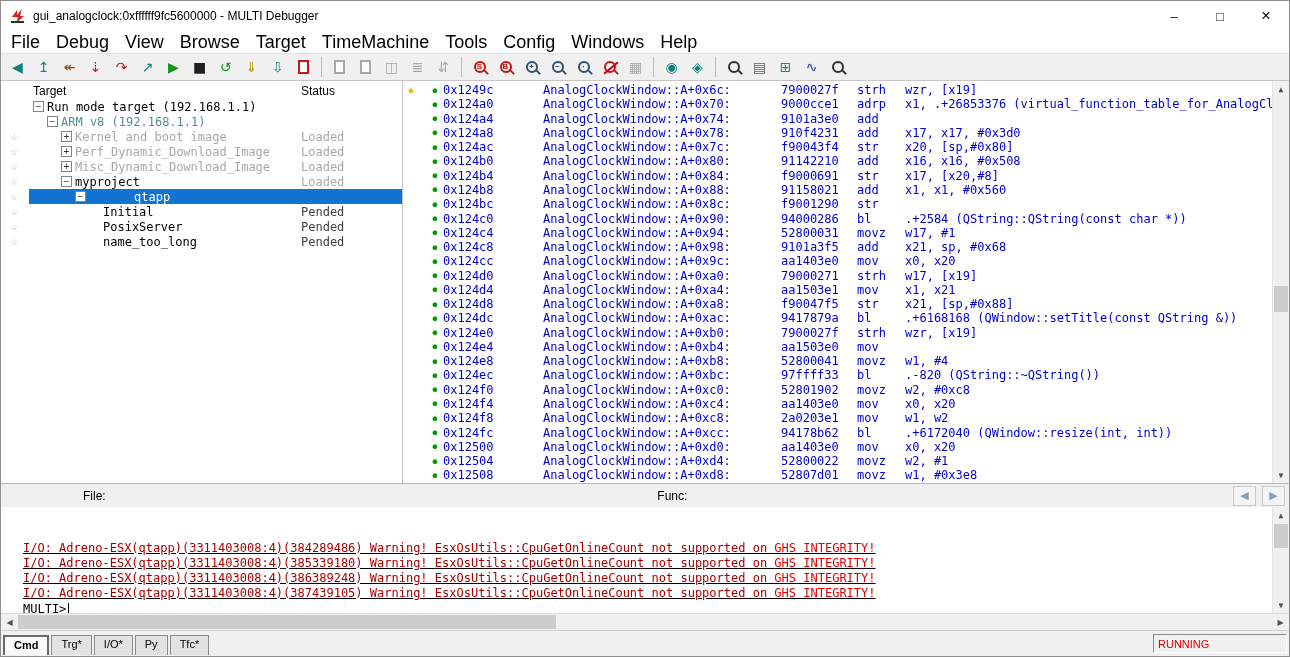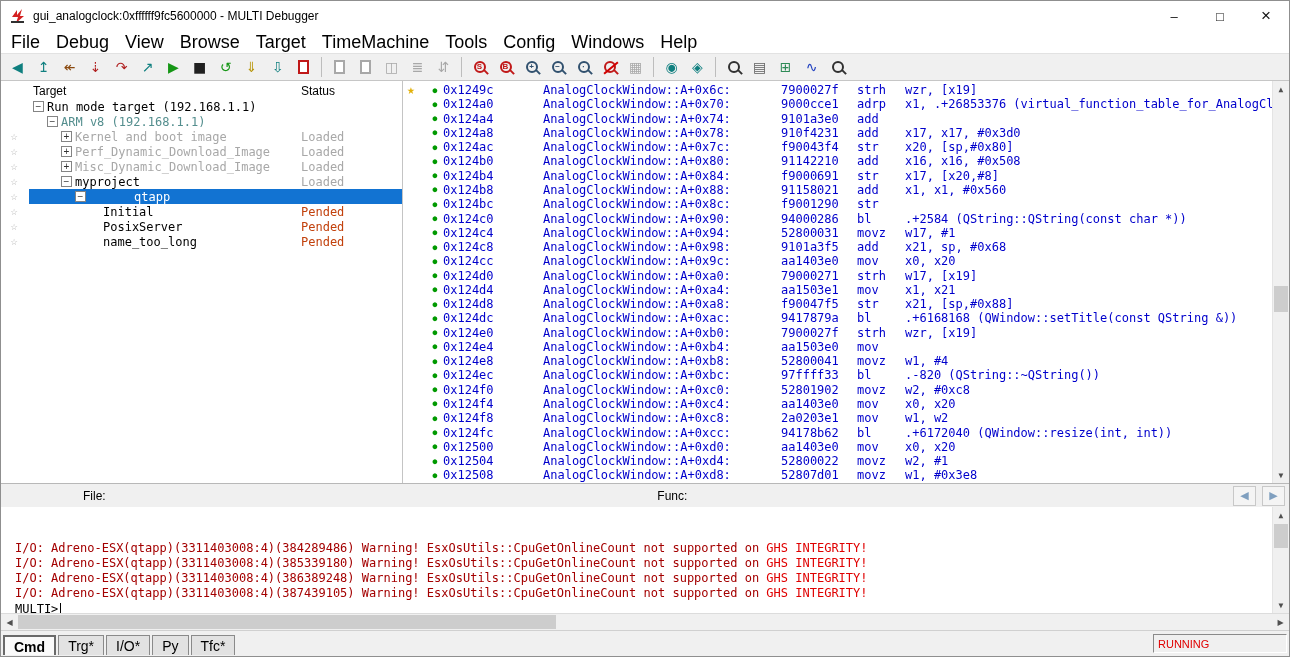--- a/index.html
+++ b/index.html
@@ -39,21 +39,21 @@
   .star-cell { position:absolute; left:0; top:0; width:26px; height:15px; text-align:center; font-size:12px; line-height:15px; color:#bdbdbd; }
   .row-body { position:absolute; left:28px; right:0; top:0; bottom:0; display:flex; align-items:center; white-space:nowrap; }
   .tree-row.selected .row-body { background:var(--c-selection,#0078d7); color:#fff; }
   .tree-row.selected .row-label { color:#fff !important;margin-left:45px; }
   .indent-sp { display:inline-block; height:1px; flex:0 0 auto; }
   .exp { width:11px; height:11px; flex:0 0 auto; border:1px solid #848484; background:#fff; color:#333; font-size:10px; line-height:9px; text-align:center; margin-left:4px; margin-right:3px; font-family:"Liberation Sans",sans-serif; }
   .exp.hidden { visibility:hidden; }
   .row-label { color:#000; }
   .row-label.dim { color:var(--c-dim,#a8a8a8); }
   .row-label.teal { color:var(--c-teal,#548e8e); }
-  .row-status { position:absolute; left:272px; color:#c2410c; }
+  .row-status { position:absolute; left:272px; color:#404040; }
   .row-status.dim { color:var(--c-dim,#a8a8a8); }
 
   .disasm-pane { flex:1 1 auto; position:relative; background:#fff; font-family:"DejaVu Sans Mono","Liberation Mono",monospace; font-size:12px; overflow:hidden; padding-top:2px; }
   .corner-star { position:absolute; left:4px; top:2px; color:#e2b007; font-size:13px; line-height:13px; z-index:3; }
   .dis-rows { position:absolute; left:0; top:2px; right:17px; bottom:0; overflow:hidden; }
   .dis-row { height:14.28px; display:flex; align-items:center; white-space:pre; color:var(--c-disasm,#0000cc); padding-left:24px; }
   .dis-dot { width:16px; flex:0 0 auto; text-align:center; color:var(--c-dot,#009900); font-size:8px; }
   .dis-addr { width:100px; flex:0 0 auto; }
   .dis-sym { width:238px; flex:0 0 auto; }
   .dis-opc { width:76px; flex:0 0 auto; }
@@ -76,31 +76,31 @@
   .combo .val { flex:1 1 auto; white-space:nowrap; overflow:hidden; }
   .combo .arrow-btn { width:17px; height:100%; display:flex; align-items:center; justify-content:center; font-size:9px; color:#404040; background:#e6e6e6; border-left:1px solid #bdbdbd; flex:0 0 auto; }
   .combo.source { width:72px; }
   .combo.file { width:540px; }
   .combo.func { width:534px; font-family:"DejaVu Sans Mono",monospace; }
   .bar-label { white-space:nowrap; color:#000; }
   .nav-btn { width:23px; height:20px; display:flex; align-items:center; justify-content:center; color:#7f9fbf; border:1px solid #c8c8c8; background:#f4f4f4; font-size:11px; }
 
   
   .console { height:106px; background:#fff; position:relative; font-family:"DejaVu Sans Mono","Liberation Mono",monospace; font-size:12px; flex:0 0 auto; overflow:hidden; }
-  .con-lines { position:absolute; left:14px; top:34px; right:20px; }
+  .con-lines { position:absolute; left:22px; top:34px; right:20px;text-decoration:underline; }
   .con-line { height:15px; white-space:pre; overflow:hidden; }
   .warn { color:var(--c-warning,#a40000); }
   .warn-em { color:var(--c-warning_em,#e00000); }
   .con-prompt { height:15px; color:#000; display:flex; align-items:center; }
   .caret { display:inline-block; width:1px; height:12px; background:#000; margin-left:2px; }
 
   
   .bottombar { height:26px; background:#f0f0f0; border-top:1px solid #d0d0d0; display:flex; align-items:center; padding:0 2px; flex:0 0 auto; }
   .tabs { display:flex; gap:2px; margin-top:3px; }
-  .tab { height:20px; padding:2px 9px 0 9px; font-size:14px; border:1px solid #8a8a8a; border-bottom:none; background:#e2e2e2; color:#000; }
+  .tab { height:20px; padding:2px 9px 0 9px; font-size:11px; border:1px solid #8a8a8a; border-bottom:none; background:#e2e2e2; color:#000; }
   .tab.active { background:#fafafa; border-width:2px 2px 0 2px; border-color:#6a6a6a; font-weight:bold; }
   .statusbox { margin-left:auto; width:134px; height:19px; border:1px solid; border-color:#8a8a8a #ffffff #ffffff #8a8a8a; display:flex; align-items:center; padding-left:4px; font-size:11px; }
   .running { color:var(--c-running,#e00000); }
 </style>
 </head>
 <body>
 
 <div class="window">
 
   <div class="titlebar">

